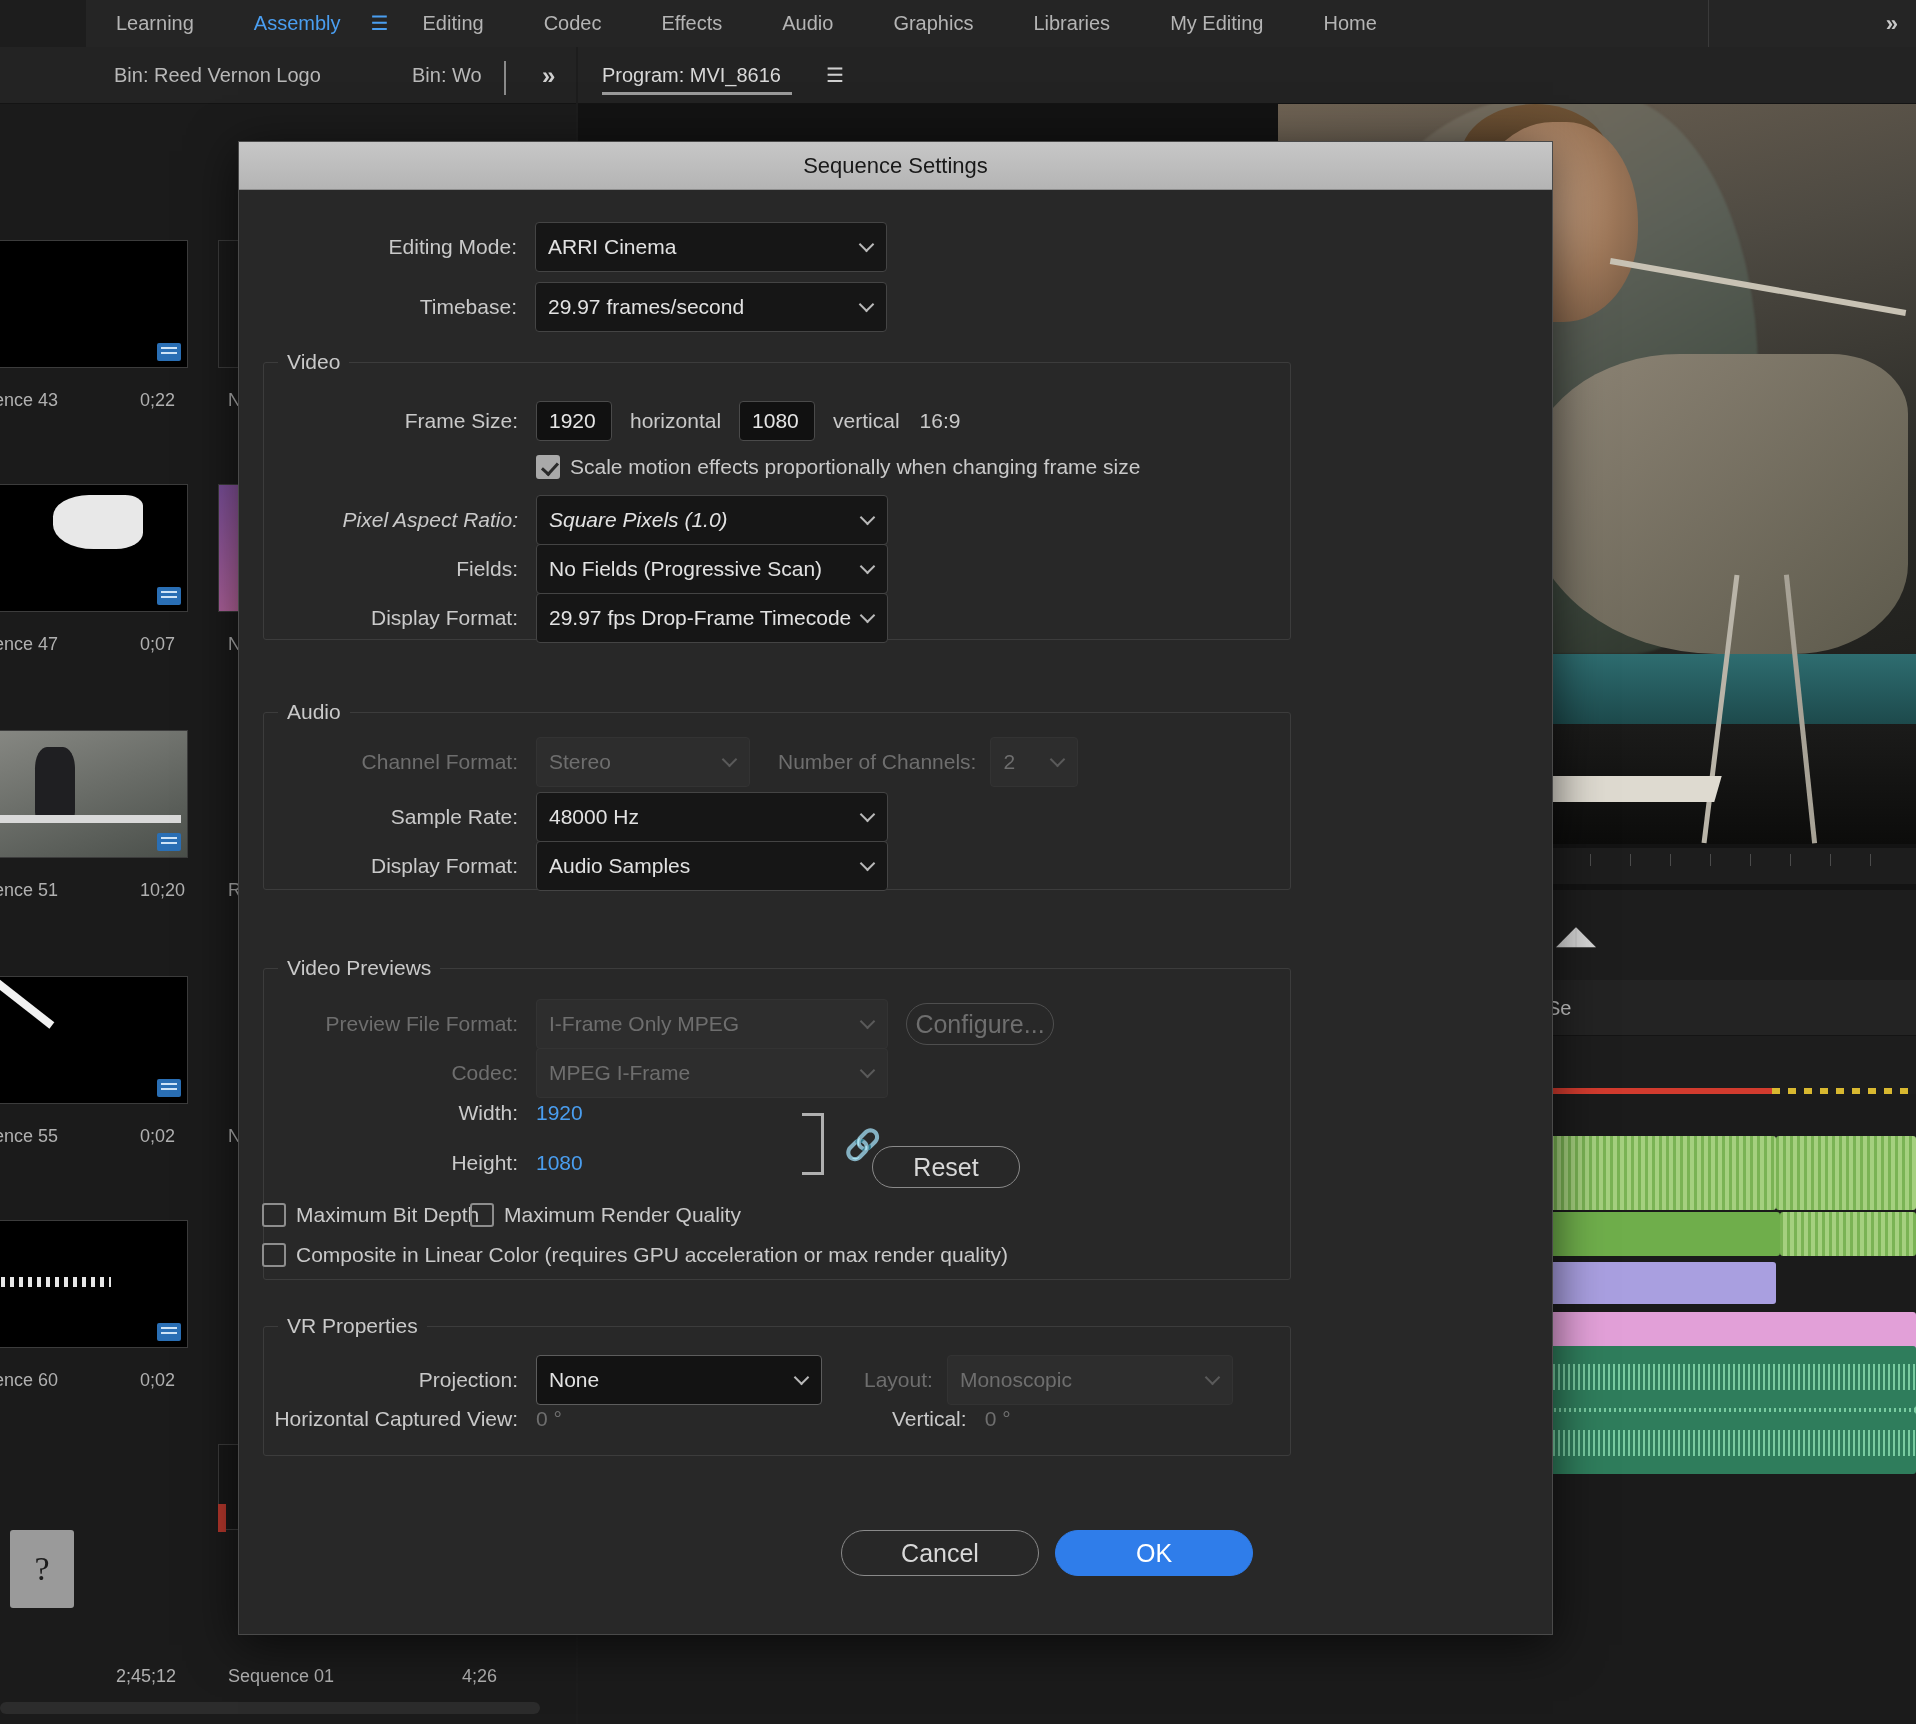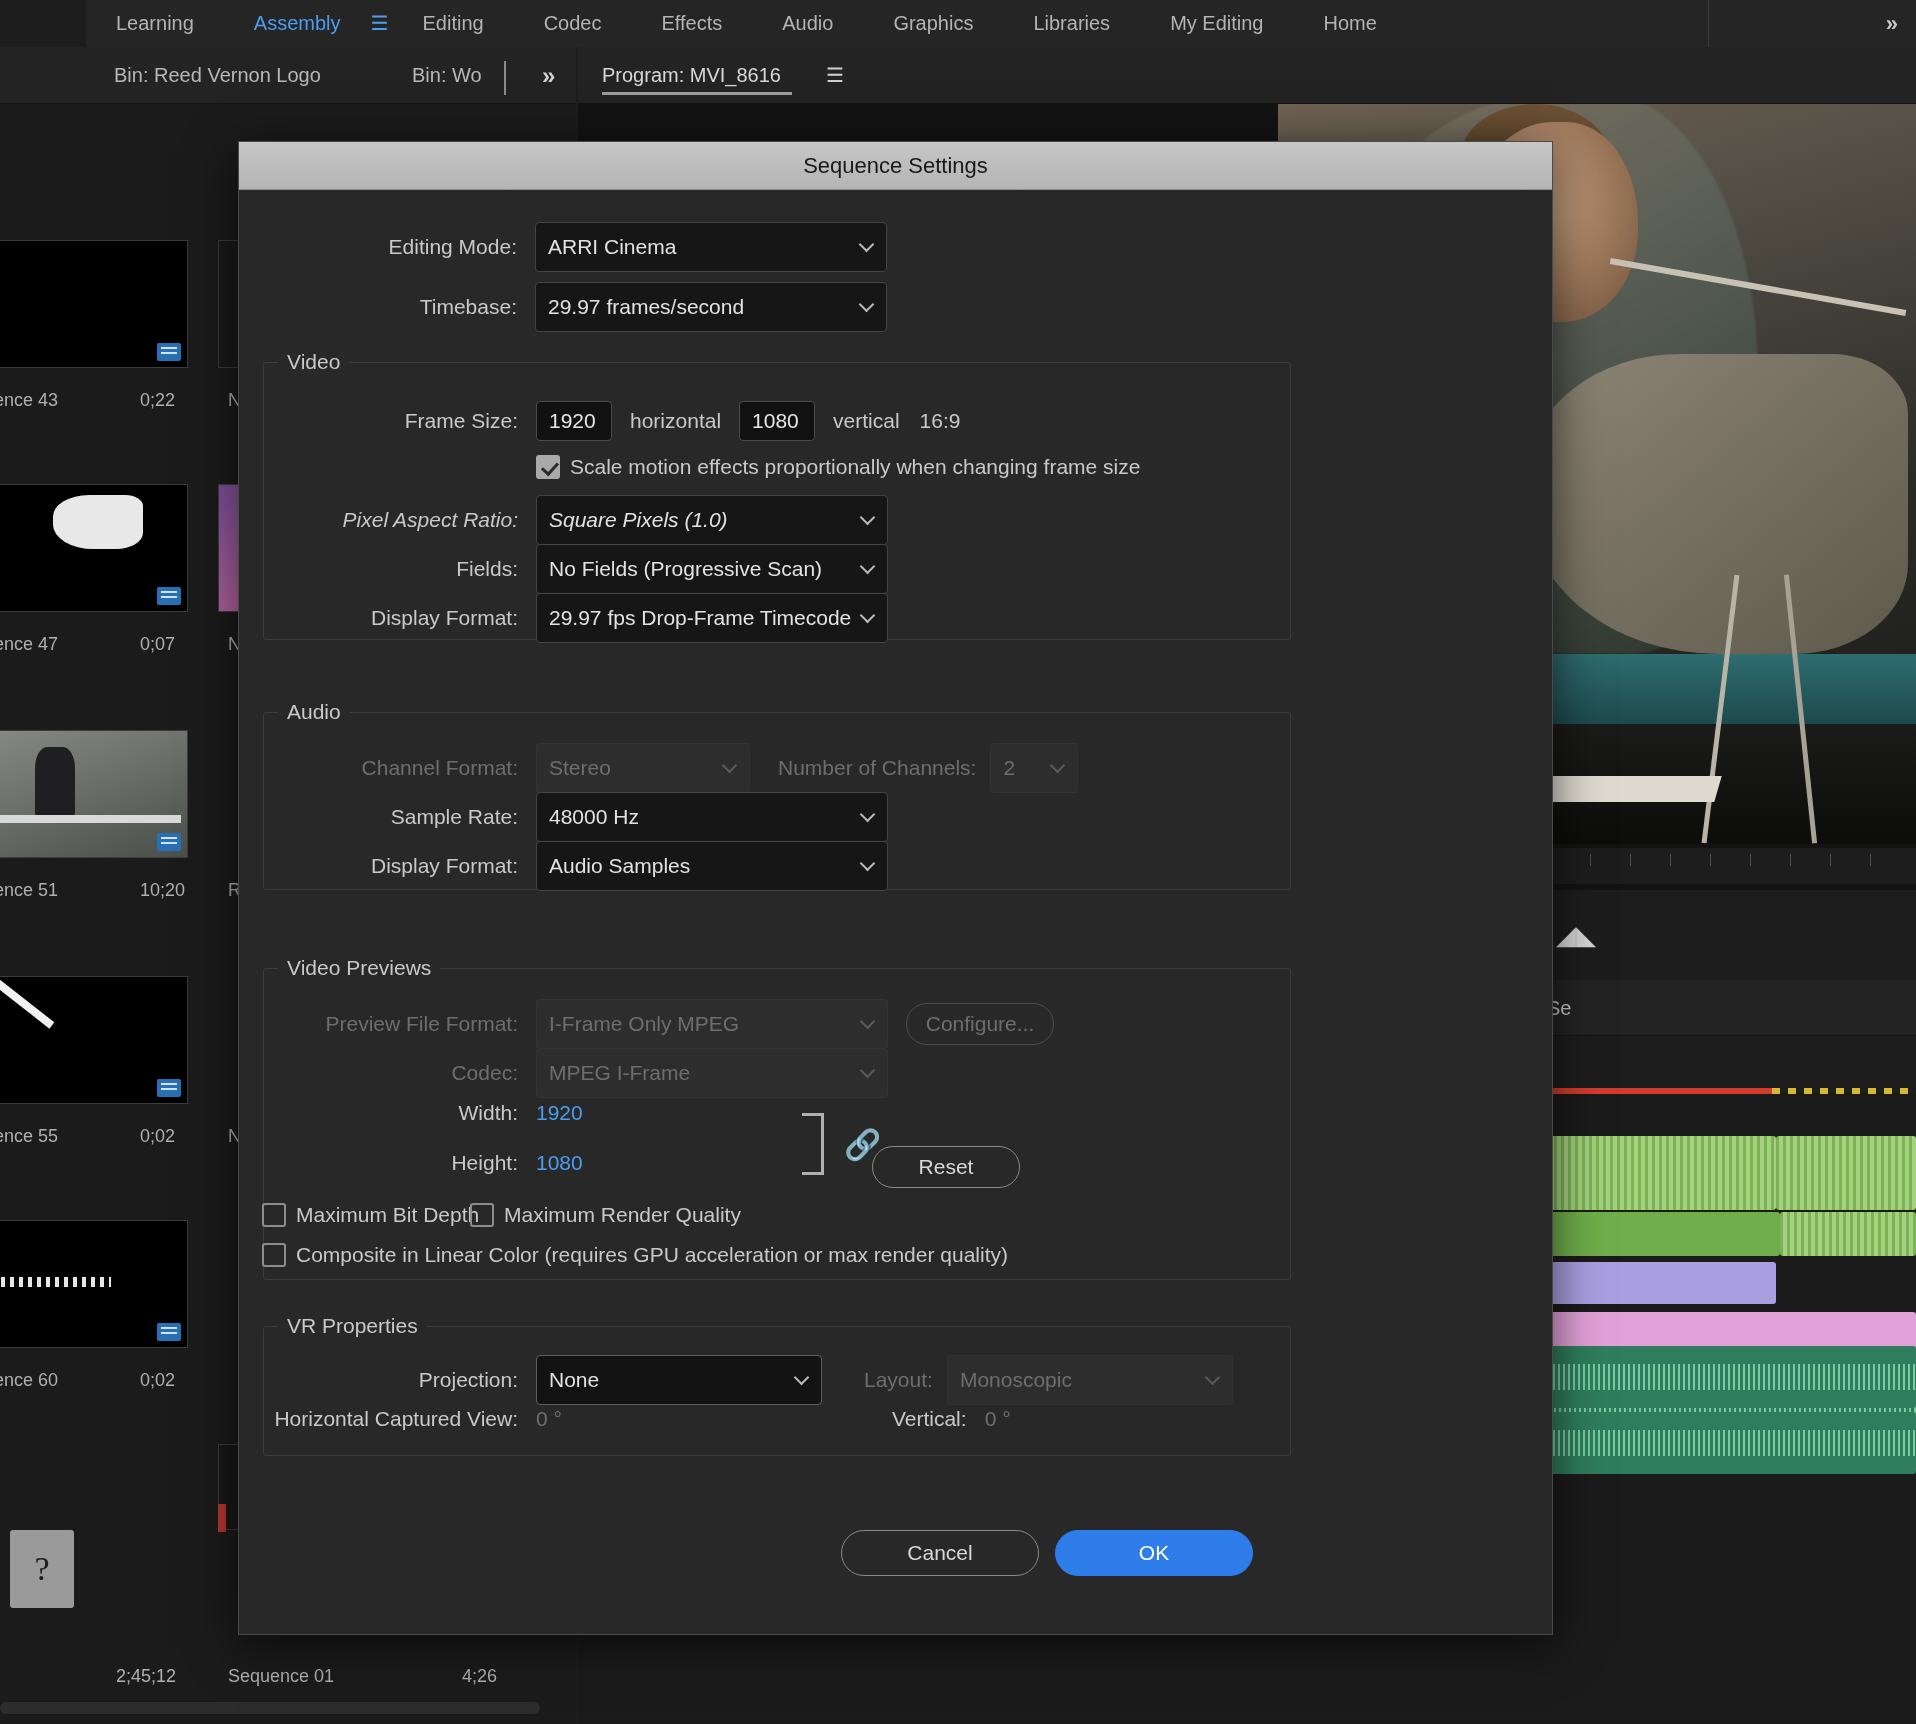--- a/index.html
+++ b/index.html
@@ -316,21 +316,21 @@
   .cbox.checked { background: #a9a9a9; border-color: #a9a9a9; }
   .cbox.checked::after {
     content: ""; position: absolute; left: 7px; top: 2px;
     width: 7px; height: 13px; border-right: 3px solid #2a2a2a;
     border-bottom: 3px solid #2a2a2a; transform: rotate(42deg);
   }
   .cbox-label { color: #c9c9c9; font-size: 21px; margin-left: 10px; white-space: nowrap; }
 
   .btn {
     height: 46px; border-radius: 23px; border: 1px solid #8a8a8a;
-    background: transparent; color: #d8d8d8; font-size: 21px;
+    background: transparent; color: #d8d8d8; font-size: 25px;
     display: flex; align-items: center; justify-content: center;
     white-space: nowrap;
   }
   .btn.primary {
     background: #2f7dea; border-color: #2f7dea; color: #fff;
   }
   .btn.ghost {
     border-color: #4e4e4e; color: #6e6e6e;
   }
 
@@ -610,21 +610,21 @@
           <div class="lbl" style="width:278px;">Display Format:</div>
           <div class="select" style="margin-left:18px; width:352px;">
             <span>29.97 fps Drop-Frame Timecode</span>
           </div>
         </div>
       </div>
 
       <div class="group" style="left:24px; top:522px; width:1028px; height:178px;">
         <div class="group-title">Audio</div>
 
-        <div class="row" style="left:-24px; top:30px; width:1028px;">
+        <div class="row" style="left:-24px; top:24px; width:1028px;">
           <div class="lbl dim" style="width:278px;">Channel Format:</div>
           <div class="select disabled" style="margin-left:18px; width:214px;">
             <span>Stereo</span>
           </div>
           <div class="lbl dim" style="margin-left:28px;">Number of Channels:</div>
           <div class="select disabled" style="margin-left:14px; width:88px;">
             <span>2</span>
           </div>
         </div>
 

